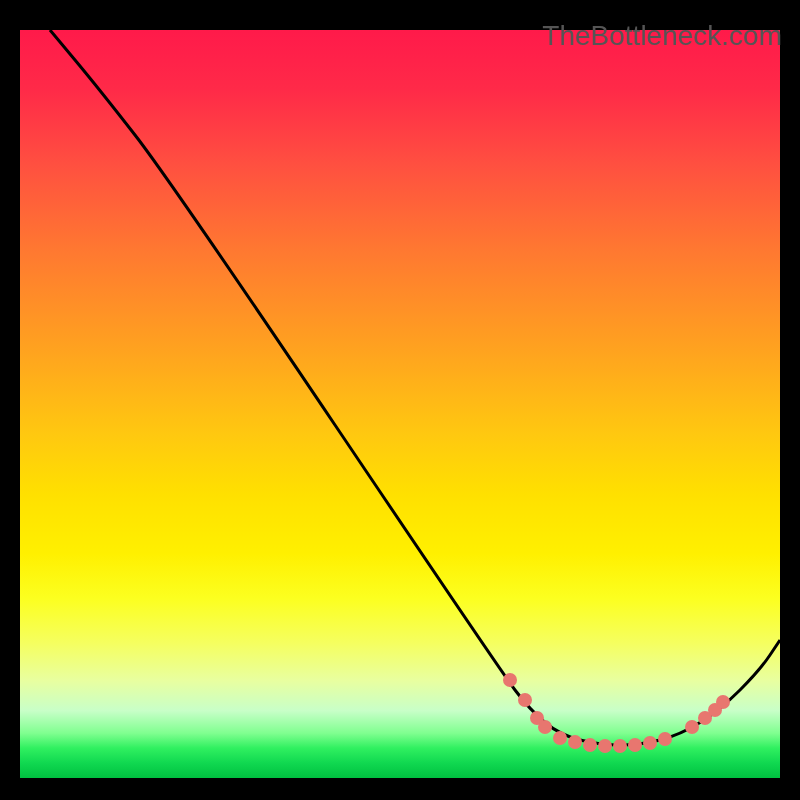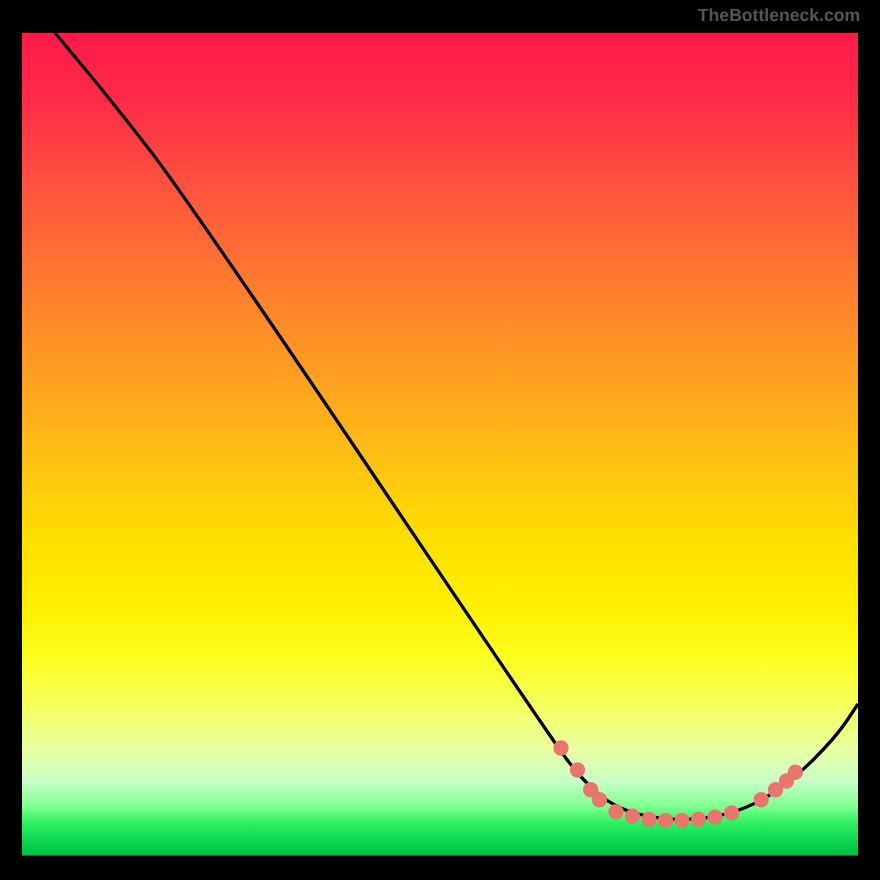--- a/index.html
+++ b/index.html
@@ -6,26 +6,25 @@
   body {
     width: 800px;
     height: 800px;
     background: #000;
     position: relative;
     font-family: Arial, sans-serif;
     overflow: hidden;
   }
   .watermark {
     position: absolute;
-    top: 6px;
+    top: 20px;
     right: 18px;
     color: #555;
-    font-size: 16px;
+    font-size: 28px;
     z-index: 10;
-    font-weight: bold;
   }
   .plot {
     position: absolute;
     left: 20px;
     top: 30px;
     width: 760px;
     height: 748px;
     overflow: hidden;
   }
   .gradient {

